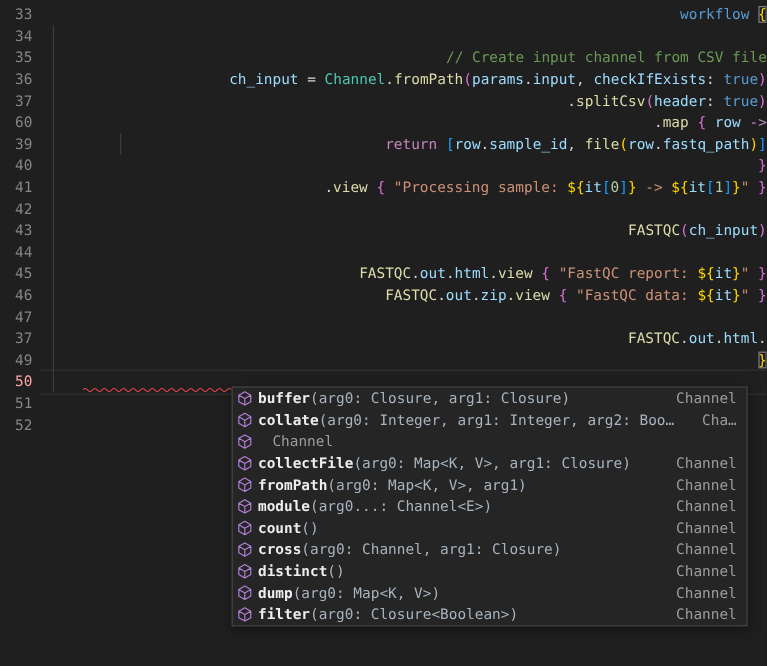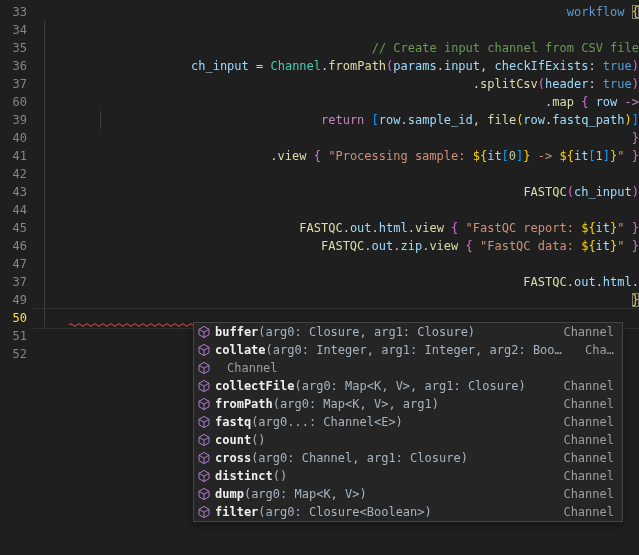--- a/index.html
+++ b/index.html
@@ -8,21 +8,21 @@
     background:#1f1f1f;
     font-family:"DejaVu Sans Mono","Liberation Mono",monospace;
     font-size:12px; line-height:18px;
     -webkit-font-smoothing:antialiased;
   }
   .layer{position:absolute; top:3px; left:0; right:0;}
   .gutter-line{
     height:18px; width:27px; text-align:right; color:#858585;
     white-space:pre; user-select:none;
   }
-  .gutter-line.active{color:#fde047;}
+  .gutter-line.active{color:#fca5a5;}
   .code-line{height:18px; padding-left:45px; white-space:pre; color:#d4d4d4;text-align:right;}
   .code-line span{white-space:pre;}
   .bracket-match{outline:1px solid #7f7f7f; outline-offset:-1px;}
   #current-line{
     position:absolute; left:33px; right:0; top:308px; height:19px;
     border-top:1px solid #313131; border-bottom:1px solid #313131;
     pointer-events:none;
   }
   .indent-guide{position:absolute; width:1px; background:#3c3c3c; pointer-events:none;}
   #squiggle{position:absolute; left:69px; top:322px; pointer-events:none;}
@@ -140,21 +140,21 @@
         </span>
         <span class="sg-label"><b>fromPath</b>(arg0: Map&lt;K, V&gt;, arg1)</span>
         <span class="sg-detail">Channel</span>
       </div>
       <div class="suggest-row">
         <span class="sg-icon">
           <svg viewBox="0 0 16 16" width="14" height="14">
             <path d="M8 1.6 L13.7 4.9 V11.1 L8 14.4 L2.3 11.1 V4.9 Z M2.3 4.9 L8 8.2 L13.7 4.9 M8 8.2 V14.4" fill="none" stroke="#b180d7" stroke-width="1.1" stroke-linejoin="round"></path>
           </svg>
         </span>
-        <span class="sg-label"><b>fastq</b>(arg0...: Channel&lt;E&gt;)</span>
+        <span class="sg-label"><b>module</b>(arg0...: Channel&lt;E&gt;)</span>
         <span class="sg-detail">Channel</span>
       </div>
       <div class="suggest-row">
         <span class="sg-icon">
           <svg viewBox="0 0 16 16" width="14" height="14">
             <path d="M8 1.6 L13.7 4.9 V11.1 L8 14.4 L2.3 11.1 V4.9 Z M2.3 4.9 L8 8.2 L13.7 4.9 M8 8.2 V14.4" fill="none" stroke="#b180d7" stroke-width="1.1" stroke-linejoin="round"></path>
           </svg>
         </span>
         <span class="sg-label"><b>count</b>()</span>
         <span class="sg-detail">Channel</span>

